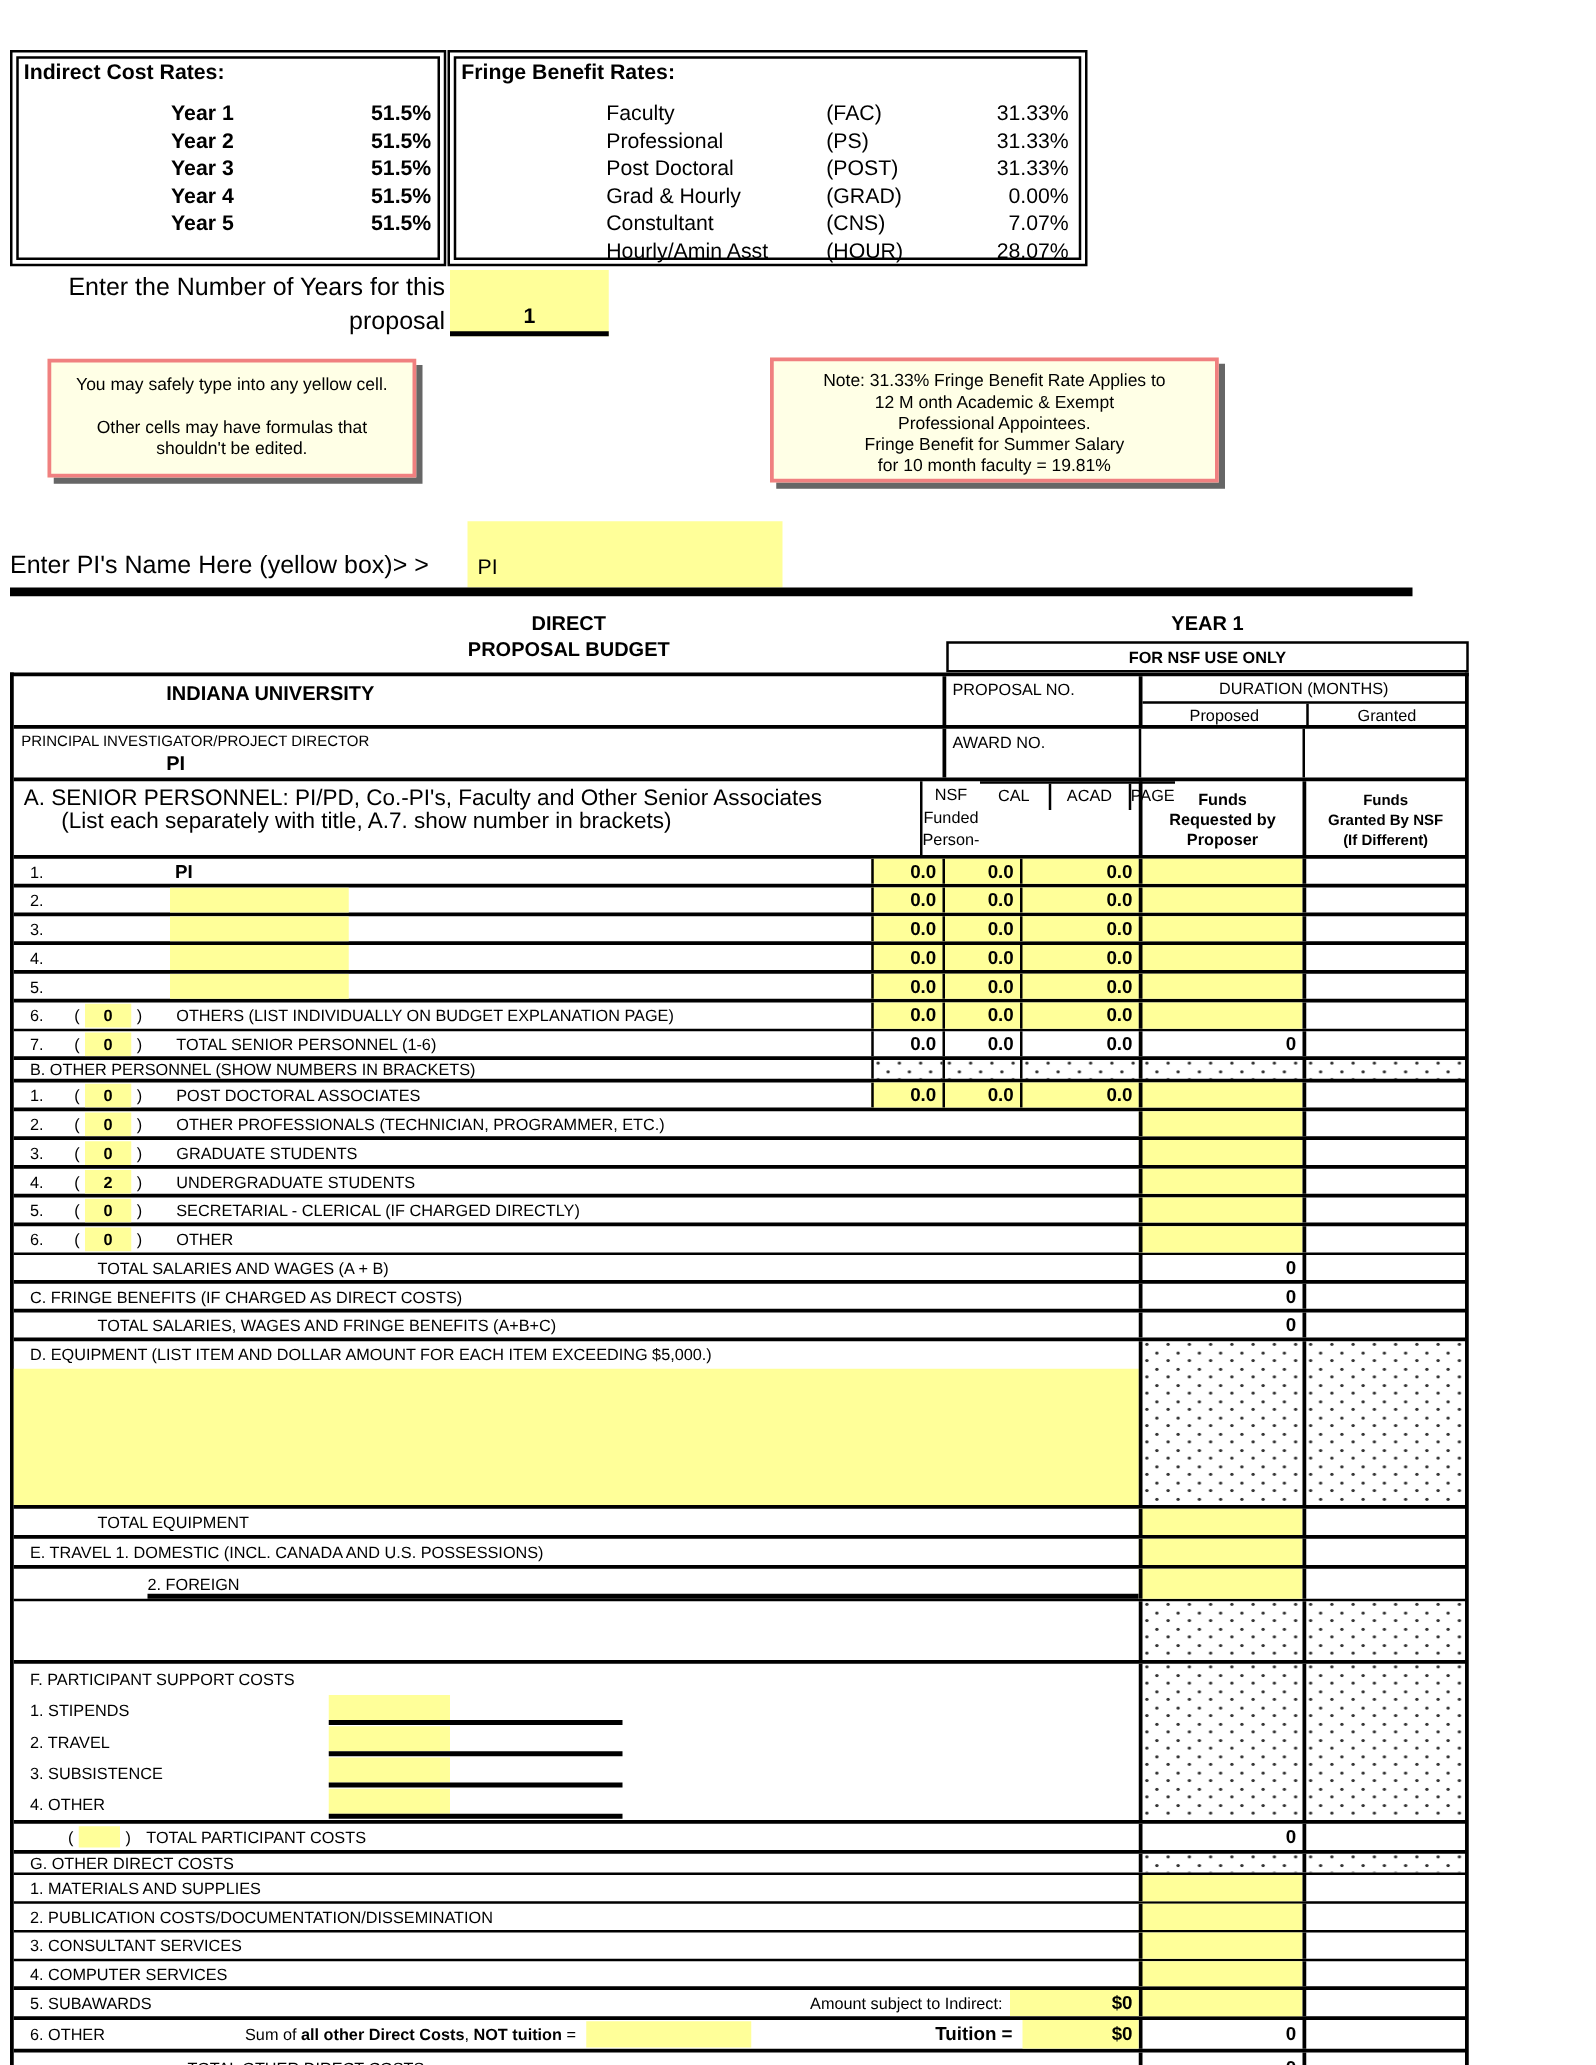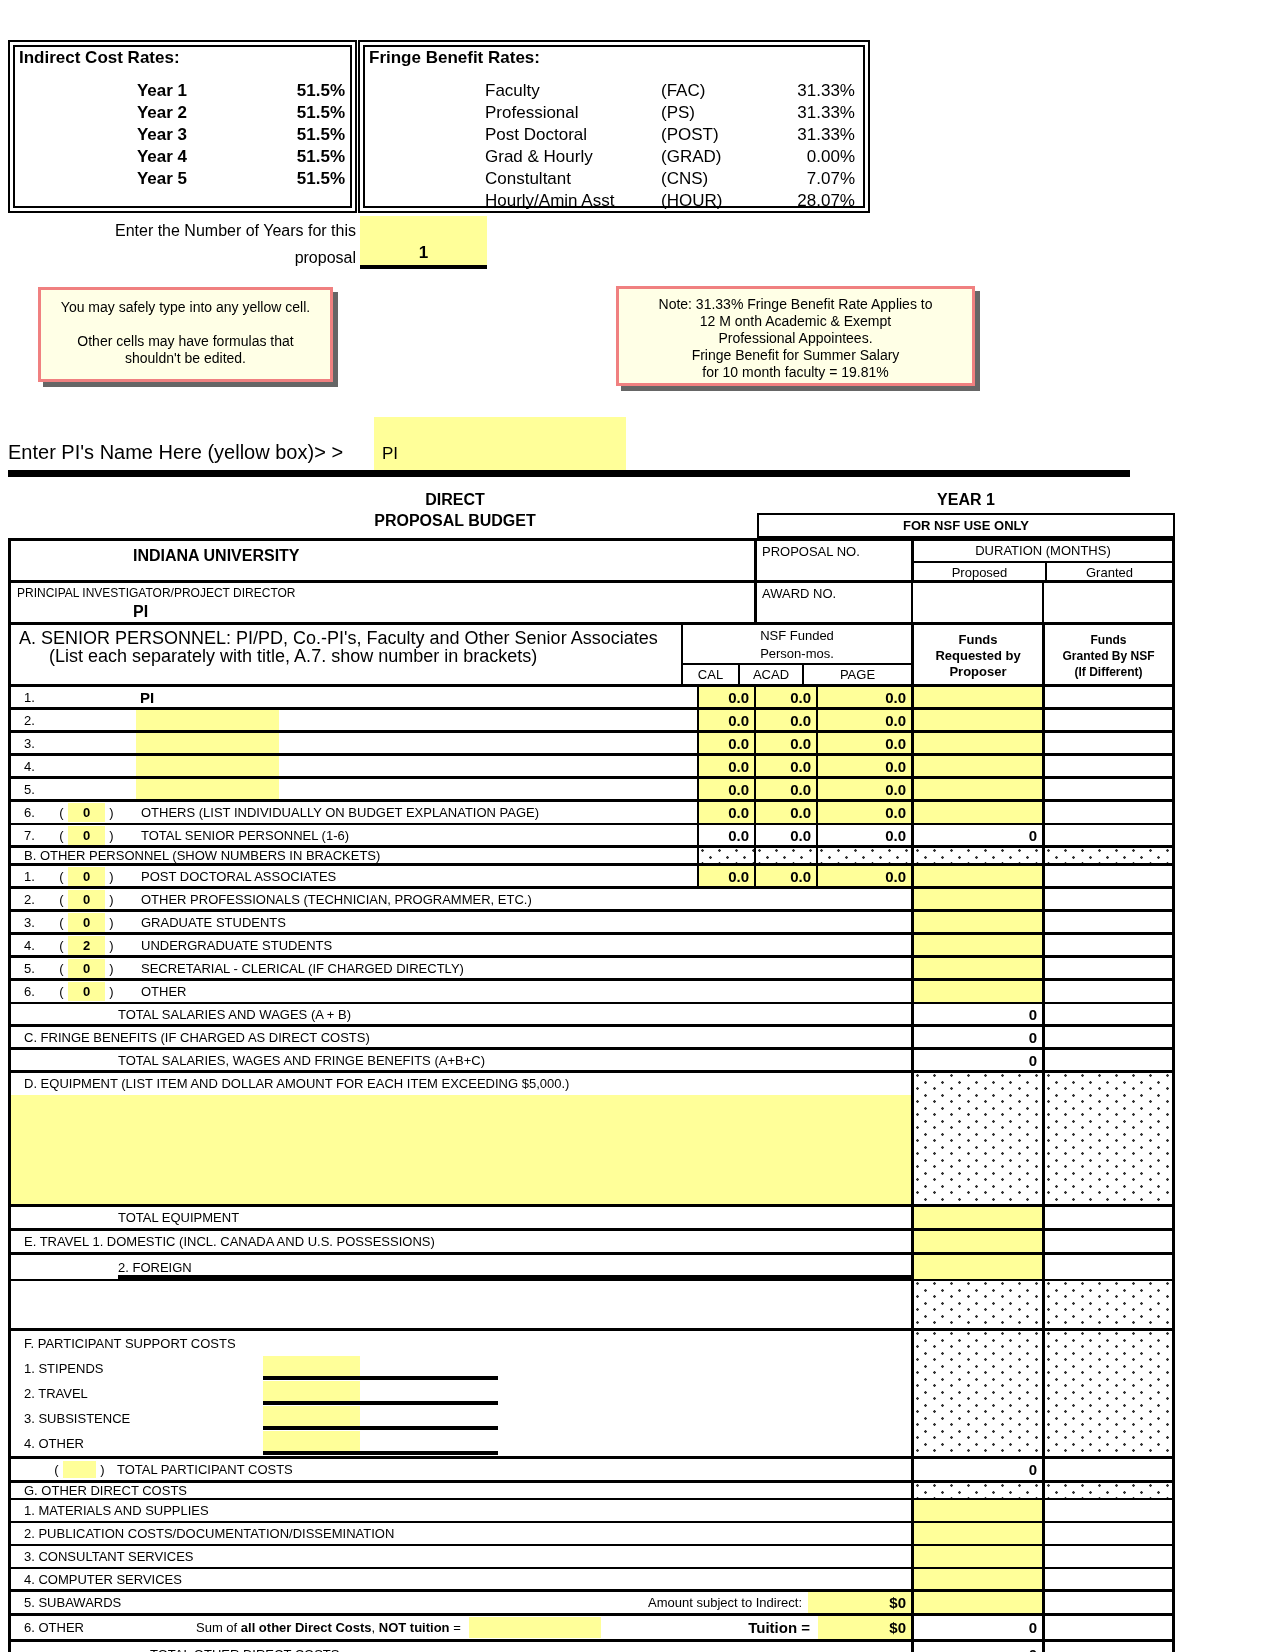--- a/index.html
+++ b/index.html
@@ -14,21 +14,21 @@
   .irow{display:flex;font-weight:bold;font-size:17px;line-height:22px}
   .irow .ilabel{width:172px;text-align:right}
   .irow .irate{flex:1;text-align:right;padding-right:5px}
   .frows{margin-top:12px}
   .frow{display:flex;font-weight:normal;font-size:17px;line-height:22px}
   .frow .fname{width:296px;padding-left:120px;box-sizing:border-box}
   .frow .fcode{width:112px}
   .frow .frate{flex:1;text-align:right;padding-right:8px}
 
   
-  #years-prompt{left:8px;top:217px;width:348px;text-align:right;font-size:16px;line-height:27px}
+  #years-prompt{left:8px;top:217px;width:348px;text-align:right;font-size:20px;line-height:27px}
   #years-cell{left:360px;top:216px;width:127px;height:53px;background:#FFFF99;
               border-bottom:4px solid #000;display:flex;align-items:flex-end;justify-content:center;
               font-weight:bold;font-size:17px;padding-bottom:2px}
   .note{background:#FFFFE6;border:3px solid #F08080;box-shadow:5px 5px 0 #666;
         font-size:14px;text-align:center}
   #note-left{left:38px;top:287px;width:295px;height:95px;padding-top:9px;line-height:17px}
   #note-right{left:616px;top:286px;width:359px;height:100px;padding-top:7px;line-height:17px}
   #pi-ybox{left:374px;top:417px;width:252px;height:53px;background:#FFFF99}
   #pi-prompt{left:8px;top:441px;font-size:20px}
   #pi-value{left:382px;top:444px;font-size:17px}
@@ -55,38 +55,38 @@
   .dot{background-image:radial-gradient(circle,#333 1.1px,transparent 1.5px),
                         radial-gradient(circle,#333 1.1px,transparent 1.5px);
        background-size:17px 13px;background-position:3px 3px,12px 9px}
   .rn{flex:none;width:31px}
   .po,.pc{flex:none;width:13px;text-align:center}
   .b0{flex:none;width:37px;height:19px;line-height:19px;text-align:center;font-weight:bold;
       background:#FFFF99;font-size:13px}
   .lab-after{margin-left:23px}
   .nbox{flex:none;margin-left:81px;width:143px;height:21px;background:#FFFF99}
   .pi-bold{font-weight:bold;font-size:15px;margin-left:85px}
-  .ind70{margin-left:94px}
+  .ind70{margin-left:54px}
   .ind133{margin-left:126px}
 
   
   .hl{flex:1;font-size:12px;padding:3px 0 0 6px}
   .hv{font-weight:bold;font-size:16px;margin-left:116px;margin-top:3px}
   .hc{width:157px;border-left:3px solid #000;font-size:13px;padding:3px 0 0 5px}
   .hd{width:261px;border-left:3px solid #000;display:flex;flex-direction:column}
   .hd-t{height:19px;text-align:center;font-size:13px;padding-top:2px}
   .hd-s{flex:1;display:flex;border-top:2px solid #000}
   .hd-p{width:131px;text-align:center;font-size:13px;padding-top:2px}
   .hd-g{flex:1;border-left:2px solid #000;text-align:center;font-size:13px;padding-top:2px}
   .he1{width:131px;border-left:2px solid #000}
   .he2{width:130px;border-left:2px solid #000}
 
   .ahl{flex:1;font-size:18px;padding:4px 0 0 8px;line-height:18px}
   .ah-sub{padding-left:30px}
-  .mgrp{width:230px;border-left:2px solid #000;display:flex;flex-direction:column}
+  .mgrp{width:175px;border-left:2px solid #000;display:flex;}
   .mg-top{flex:1;text-align:center;font-size:13px;line-height:18px;padding-top:2px}
   .mg-sub{display:flex;border-top:2px solid #000;height:21px}
   .mg-c{width:55px;text-align:center;font-size:13px;line-height:19px}
   .mg-a{width:62px;border-left:2px solid #000;text-align:center;font-size:13px;line-height:19px}
   .mg-s{flex:1;border-left:2px solid #000;text-align:center;font-size:13px;line-height:19px}
   .fh{width:131px;border-left:3px solid #000;text-align:center;font-weight:bold;font-size:13px;
       line-height:16px;padding-top:7px}
   .gh{width:130px;border-left:3px solid #000;text-align:center;font-weight:bold;font-size:12px;
       line-height:16px;padding-top:7px}
 

